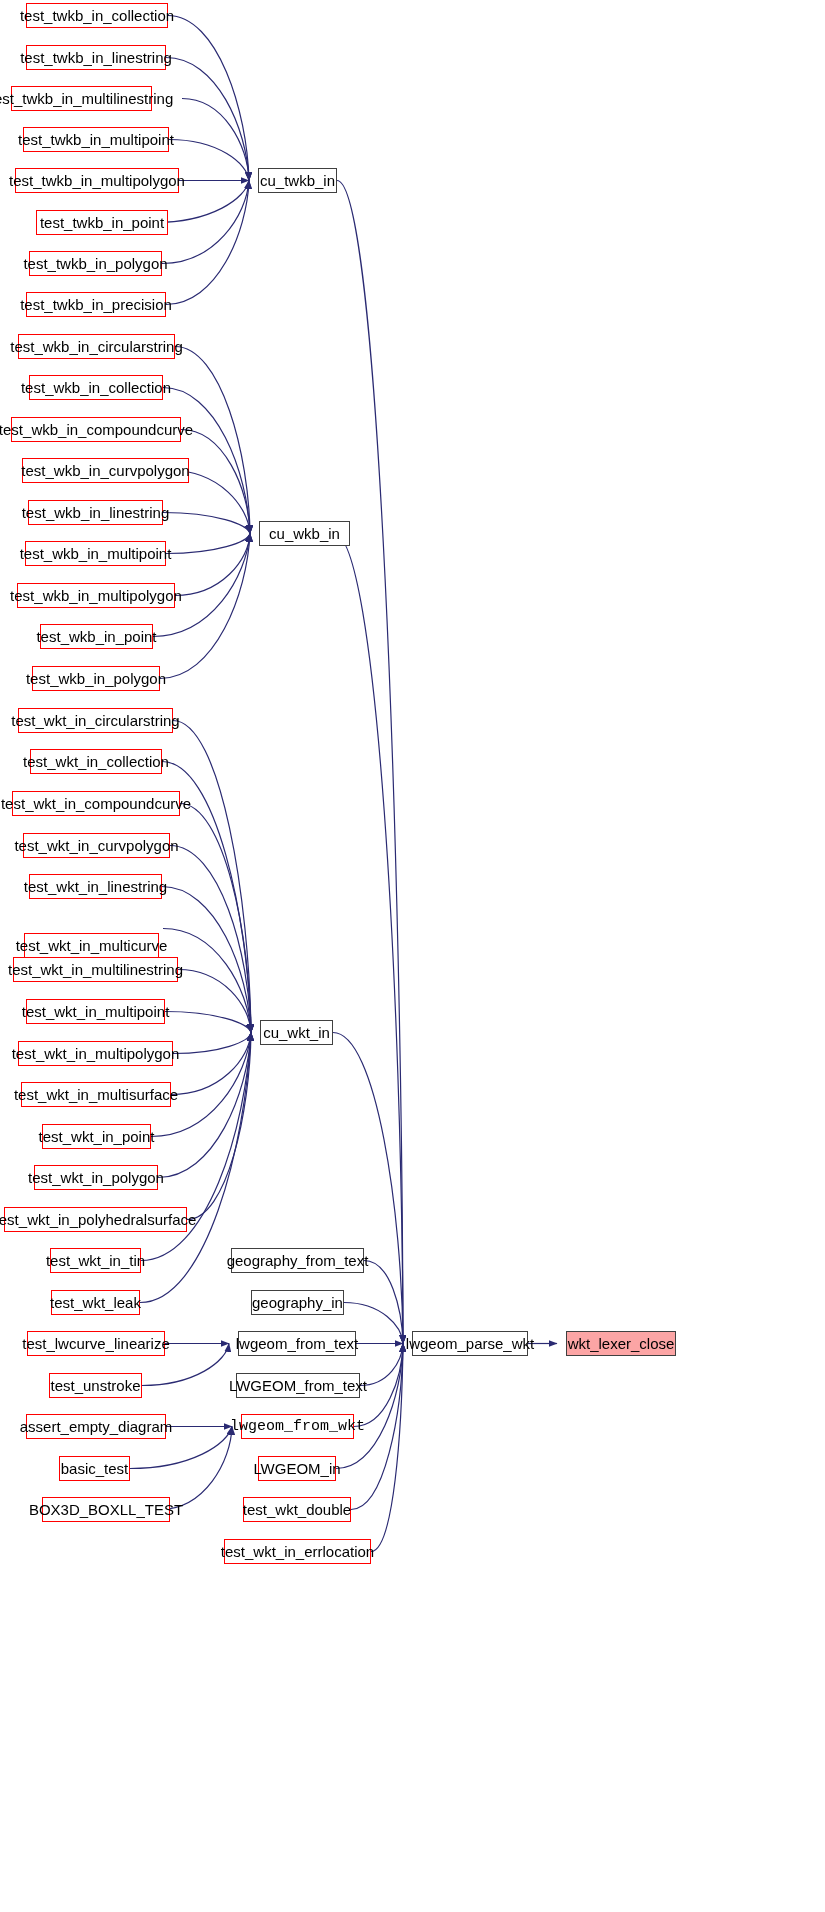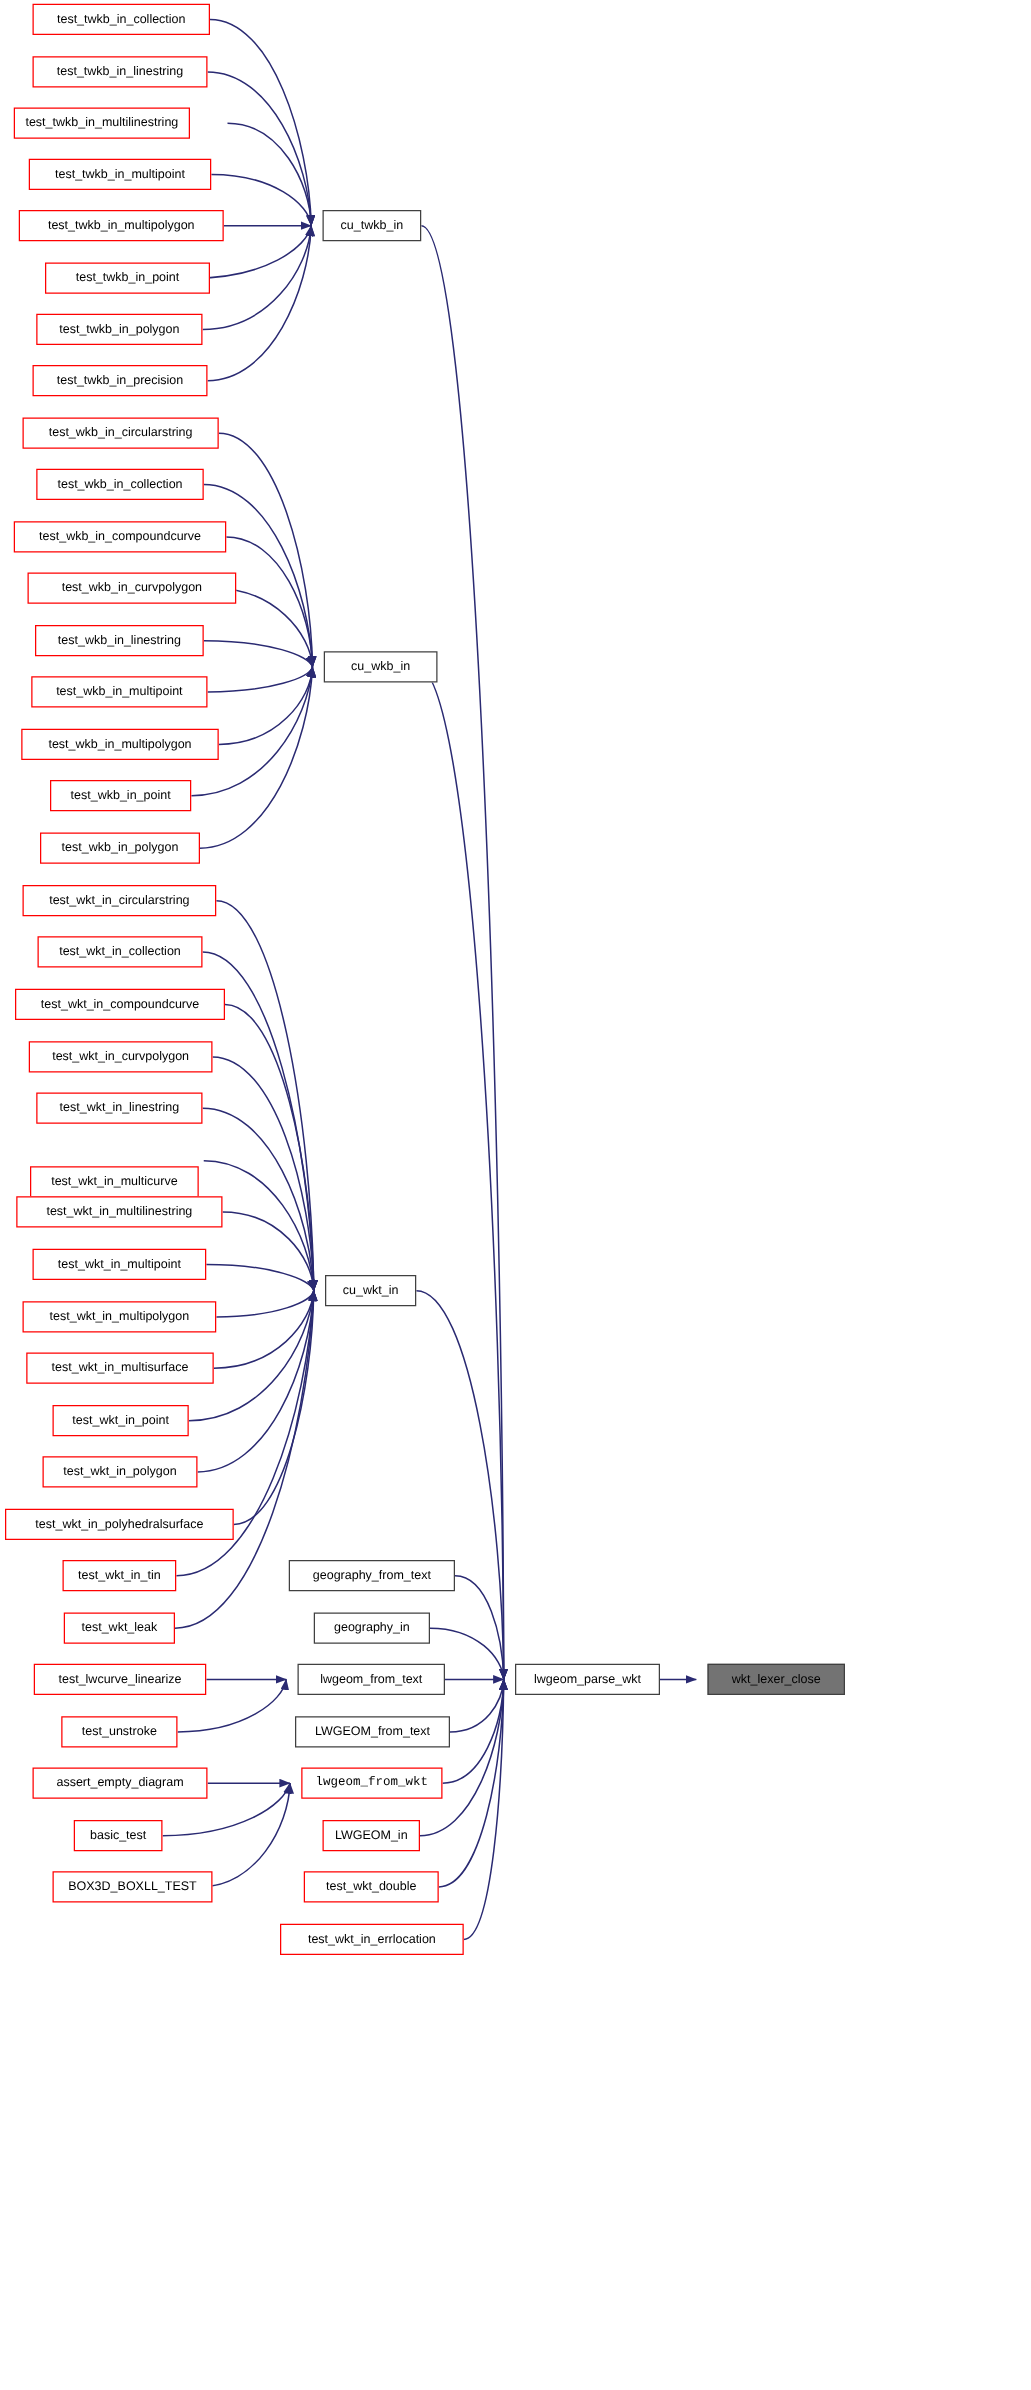--- a/index.html
+++ b/index.html
@@ -1,24 +1,24 @@
 <!DOCTYPE html>
 <html><head>
 <meta charset="utf-8">
 <style>
   html,body{margin:0;padding:0;background:#ffffff;}
   body{font-family:"Liberation Sans",sans-serif;}
   #graph{position:relative;width:825px;height:1912px;background:#fff;overflow:hidden;}
   #edges{position:absolute;left:0;top:0;width:825px;height:1912px;}
   .node{position:absolute;box-sizing:border-box;display:flex;align-items:center;
-        justify-content:center;white-space:nowrap;font-size:10px;line-height:1;
+        justify-content:center;white-space:nowrap;font-size:15px;line-height:1;
         color:#000;background:#ffffff;border:1px solid #000;height:25px;}
   .node.red{border:1px solid #ff0000;}
   .node.black{border:1px solid #404040;}
-  .node.cur{border:1px solid #404040;background:#737373;}
+  .node.cur{border:1px solid #404040;background:#fca5a5;}
   .node span{pointer-events:none;}
 </style>
 </head>
 <body>
 
 <div id="graph">
   <svg id="edges" viewBox="0 0 825 1912" xmlns="http://www.w3.org/2000/svg">
       <defs>
         <marker id="ah" markerWidth="9" markerHeight="7" refX="8.5" refY="3.5" orient="auto" markerUnits="userSpaceOnUse">
           <path d="M0,0 L9,3.5 L0,7 z" fill="#2a2a72"></path>

